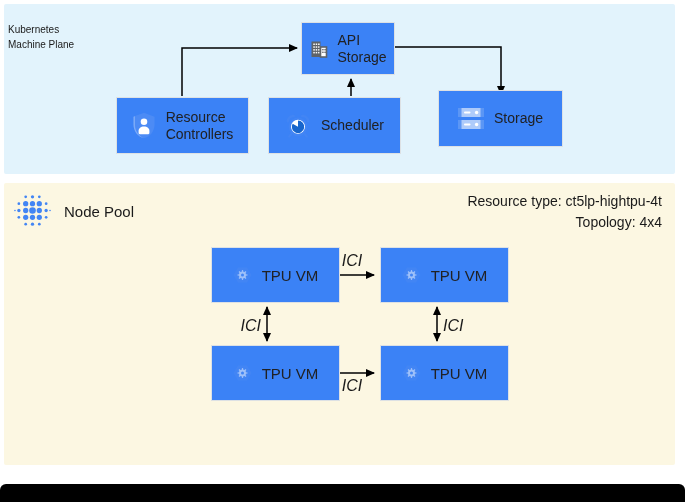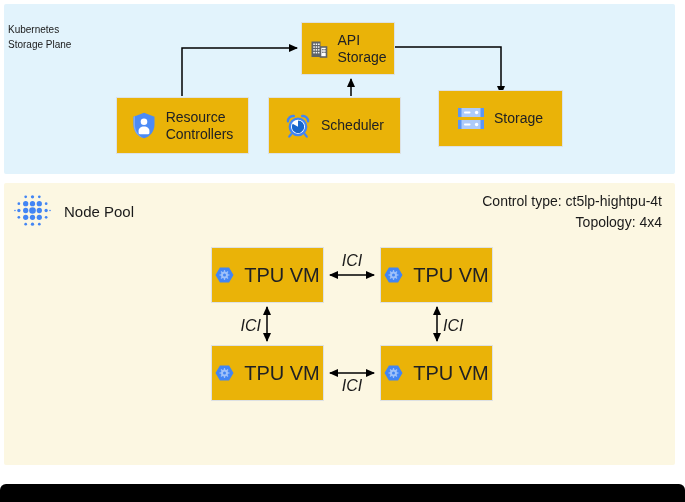--- a/index.html
+++ b/index.html
@@ -5,30 +5,30 @@
   html,body{margin:0;padding:0;background:#fff;}
   #canvas{
     position:relative;width:685px;height:502px;background:#fff;overflow:hidden;
     font-family:"Liberation Sans",sans-serif;color:#202124;
   }
   .panel{position:absolute;border-radius:2px;}
   #control-plane-panel{left:4px;top:4px;width:671px;height:170px;background:#E2F3FC;}
   #node-pool-panel{left:4px;top:183px;width:671px;height:282px;background:#FCF7E2;}
   #bottom-bar{position:absolute;left:0;top:484px;width:685px;height:18px;background:#000;border-radius:6px 6px 0 0;}
   .box{
-    position:absolute;background:#eab308;border:1px solid #DDE1E4;
+    position:absolute;background:#3b82f6;border:1px solid #DDE1E4;
     display:flex;align-items:center;justify-content:center;gap:10px;
     font-size:14px;line-height:17px;color:#202124;box-sizing:border-box;
   }
   .two-line{text-align:left;}
   #api-server-box{left:301px;top:22px;width:94px;height:53px;gap:8px;}
   #resource-controllers-box{left:116px;top:97px;width:133px;height:57px;}
   #scheduler-box{left:268px;top:97px;width:133px;height:57px;}
   #storage-box{left:438px;top:90px;width:125px;height:57px;}
-  .tpu-box{width:113px;height:56px;font-size:20px;}
+  .tpu-box{width:129px;height:56px;font-size:15px;}
   #tpu-tl{left:211px;top:247px;}
   #tpu-tr{left:380px;top:247px;}
   #tpu-bl{left:211px;top:345px;}
   #tpu-br{left:380px;top:345px;}
   #cp-title{
     position:absolute;left:8px;top:22px;width:112px;text-align:left;
     font-size:10px;line-height:15px;color:#1a1a1a;
   }
   #np-header{position:absolute;left:64px;top:203px;font-size:15px;color:#1a1a1a;}
   #np-dots{position:absolute;left:14px;top:192px;}
@@ -47,21 +47,21 @@
 </head>
 <body>
 
 <div id="canvas">
 
   <div id="control-plane-panel" class="panel"></div>
   <div id="node-pool-panel" class="panel"></div>
 
   <div id="cp-title">
     <div>Kubernetes</div>
-    <div>Storage Plane</div>
+    <div>Machine Plane</div>
   </div>
 
   <svg id="arrow-layer" width="685" height="502" viewBox="0 0 685 502">
     <defs>
       <marker id="ah" markerWidth="9" markerHeight="8" refX="8" refY="4" orient="auto-start-reverse" markerUnits="userSpaceOnUse">
         <path d="M0 0 L9 4 L0 8 Z" fill="#000"></path>
       </marker>
     </defs>
     <g stroke="#000" stroke-width="1.5" fill="none">
       <path d="M182 96 L182 48 L297 48" marker-end="url(#ah)"></path>
@@ -173,21 +173,21 @@
         <circle cx="26" cy="26" r="2.7"></circle>
         <circle cx="33" cy="26" r="1.4"></circle>
       <circle cx="12" cy="33" r="1.4"></circle>
         <circle cx="19" cy="33" r="1.7"></circle>
         <circle cx="26" cy="33" r="1.4"></circle>
     </g>
   </svg>
   <div id="np-header">Node Pool</div>
 
   <div id="machine-info">
-    <div>Control type: ct5lp-hightpu-4t</div>
+    <div>Resource type: ct5lp-hightpu-4t</div>
     <div>Topology: 4x4</div>
   </div>
 
   <div id="tpu-tl" class="box tpu-box">
     <svg class="icon" width="19" height="18" viewBox="0 0 20 18">
       <polygon points="0.5,9 5.2,1.2 14.8,1.2 19.5,9 14.8,16.8 5.2,16.8" fill="#4285F4"></polygon>
       <g stroke="#9FC1F9" stroke-width="1.3">
         <line x1="10" y1="3.8" x2="10" y2="14.2"></line>
         <line x1="4.8" y1="9" x2="15.2" y2="9"></line>
         <line x1="6.3" y1="5.3" x2="13.7" y2="12.7"></line>

